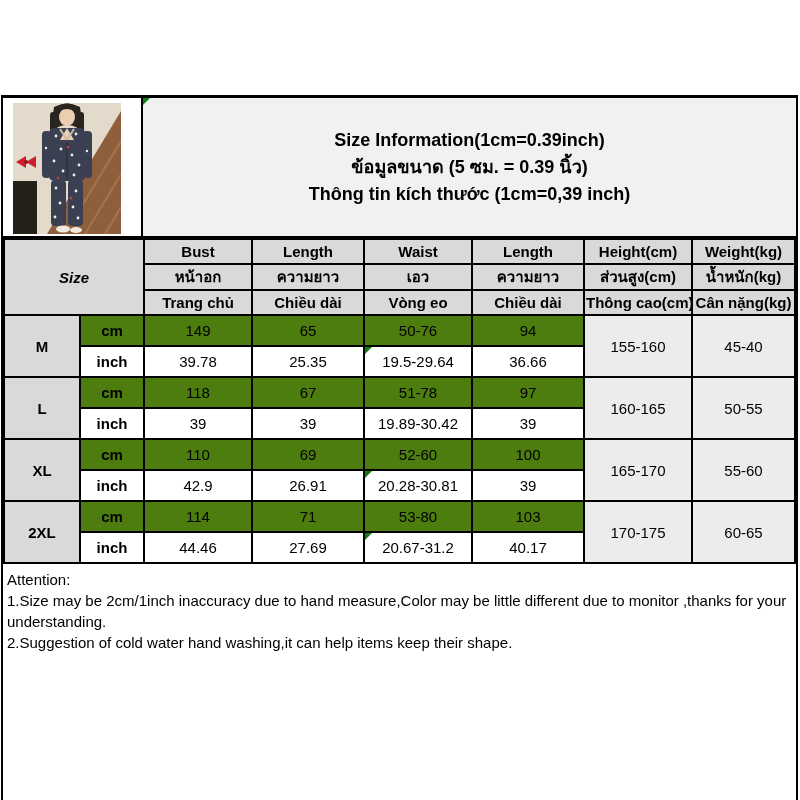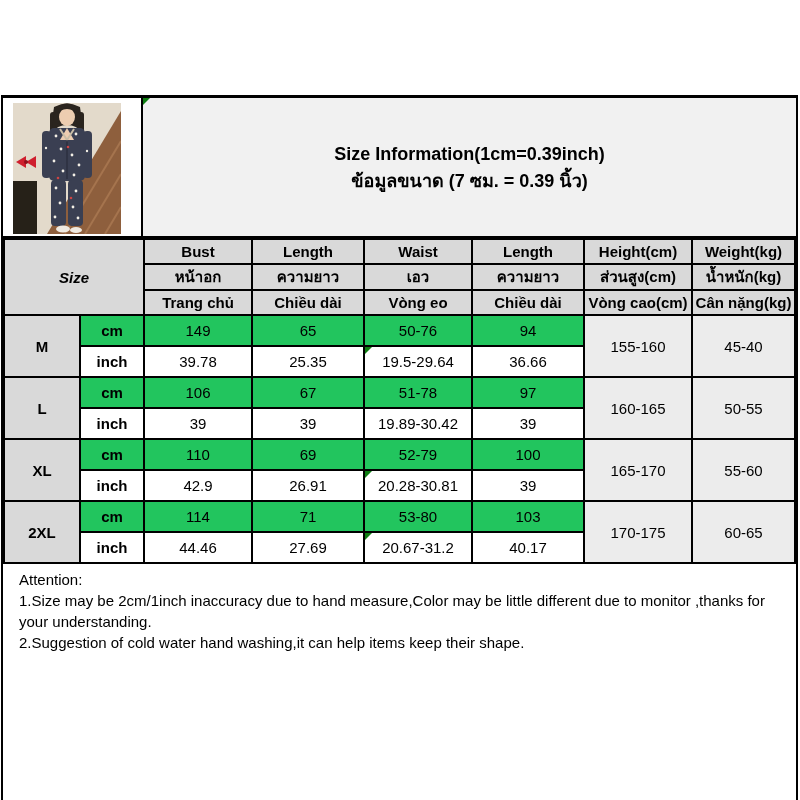--- a/index.html
+++ b/index.html
@@ -33,30 +33,30 @@
   }
 
   
   table.size-table { border-collapse: collapse; width: 100%; table-layout: fixed; }
   table.size-table td {
     border: 2px solid #000; text-align: center; vertical-align: middle;
     font-size: 15px; overflow: hidden; white-space: nowrap; padding: 0 1px;
   }
   tr.hrow td { background: #d9d9d9; font-weight: bold; height: 25px; }
   td.size-head { background: #d9d9d9; font-weight: bold; font-size: 29px; font-style: italic; }
-  tr.cm-row td { background: #22c55e; height: 31px; }
+  tr.cm-row td { background: #4d7c0f; height: 31px; }
   tr.inch-row td { background: #ffffff; height: 31px; }
   td.size-cell { background: #d9d9d9 !important; font-weight: bold; font-size: 17px; }
   td.unit-cell { font-weight: bold; }
   td.range-cell { background: #ececec !important; }
   td.has-marker { position: relative; }
 
   
   .attention {
-    padding: 5px 6px 0 16px; font-size: 15px; line-height: 21px; text-align: left;
+    padding: 5px 6px 0 4px; font-size: 15px; line-height: 21px; text-align: left;
     background: #fff;
   }
 </style>
 </head>
 <body>
 
 <div class="page">
   <div class="content-box">
 
     <div class="top-row">
@@ -109,21 +109,22 @@
               <circle cx="45" cy="75" r="1.3"></circle>
             <circle cx="58" cy="95" r="1.3"></circle>
           </g>
           <ellipse cx="50" cy="126" rx="7" ry="3.5" fill="#efe9e0"></ellipse>
           <ellipse cx="63" cy="127" rx="6" ry="3" fill="#efe9e0"></ellipse>
         </svg>
       </div>
       <div class="title-cell">
         <span class="corner-tri"></span>
         <div class="title-line">Size Information(1cm=0.39inch)</div>
-        <div class="title-line">ข้อมูลขนาด (7 ซม. = 0.39 นิ้ว)</div>
+        <div class="title-line">ข้อมูลขนาด (5 ซม. = 0.39 นิ้ว)</div>
+        <div class="title-line">Thông tin kích thước (1cm=0,39 inch)</div>
       </div>
     </div>
 
     <table class="size-table">
       <colgroup>
         <col style="width:76px">
           <col style="width:64px">
         <col style="width:108px">
           <col style="width:112px">
         <col style="width:108px">
@@ -147,21 +148,21 @@
           <td>เอว</td>
           <td>ความยาว</td>
           <td>ส่วนสูง(cm)</td>
           <td>น้ำหนัก(kg)</td>
         </tr>
         <tr class="hrow">
           <td>Trang chủ</td>
           <td>Chiều dài</td>
           <td>Vòng eo</td>
           <td>Chiều dài</td>
-          <td>Vòng cao(cm)</td>
+          <td>Thông cao(cm)</td>
           <td>Cân nặng(kg)</td>
         </tr>
 
         <tr class="cm-row">
           <td class="size-cell" rowspan="2">M</td>
           <td class="unit-cell">cm</td>
           <td>149</td>
           <td>65</td>
           <td>50-76</td>
           <td>94</td>
@@ -172,41 +173,41 @@
           <td class="unit-cell">inch</td>
           <td>39.78</td>
           <td>25.35</td>
           <td class="has-marker"><span class="corner-tri"></span><span>19.5-29.64</span></td>
           <td>36.66</td>
         </tr>
 
         <tr class="cm-row">
           <td class="size-cell" rowspan="2">L</td>
           <td class="unit-cell">cm</td>
-          <td>106</td>
+          <td>118</td>
           <td>67</td>
           <td>51-78</td>
           <td>97</td>
           <td class="range-cell" rowspan="2">160-165</td>
           <td class="range-cell" rowspan="2">50-55</td>
         </tr>
         <tr class="inch-row">
           <td class="unit-cell">inch</td>
           <td>39</td>
           <td>39</td>
           <td>19.89-30.42</td>
           <td>39</td>
         </tr>
 
         <tr class="cm-row">
           <td class="size-cell" rowspan="2">XL</td>
           <td class="unit-cell">cm</td>
           <td>110</td>
           <td>69</td>
-          <td>52-79</td>
+          <td>52-60</td>
           <td>100</td>
           <td class="range-cell" rowspan="2">165-170</td>
           <td class="range-cell" rowspan="2">55-60</td>
         </tr>
         <tr class="inch-row">
           <td class="unit-cell">inch</td>
           <td>42.9</td>
           <td>26.91</td>
           <td class="has-marker"><span class="corner-tri"></span><span>20.28-30.81</span></td>
           <td>39</td>

